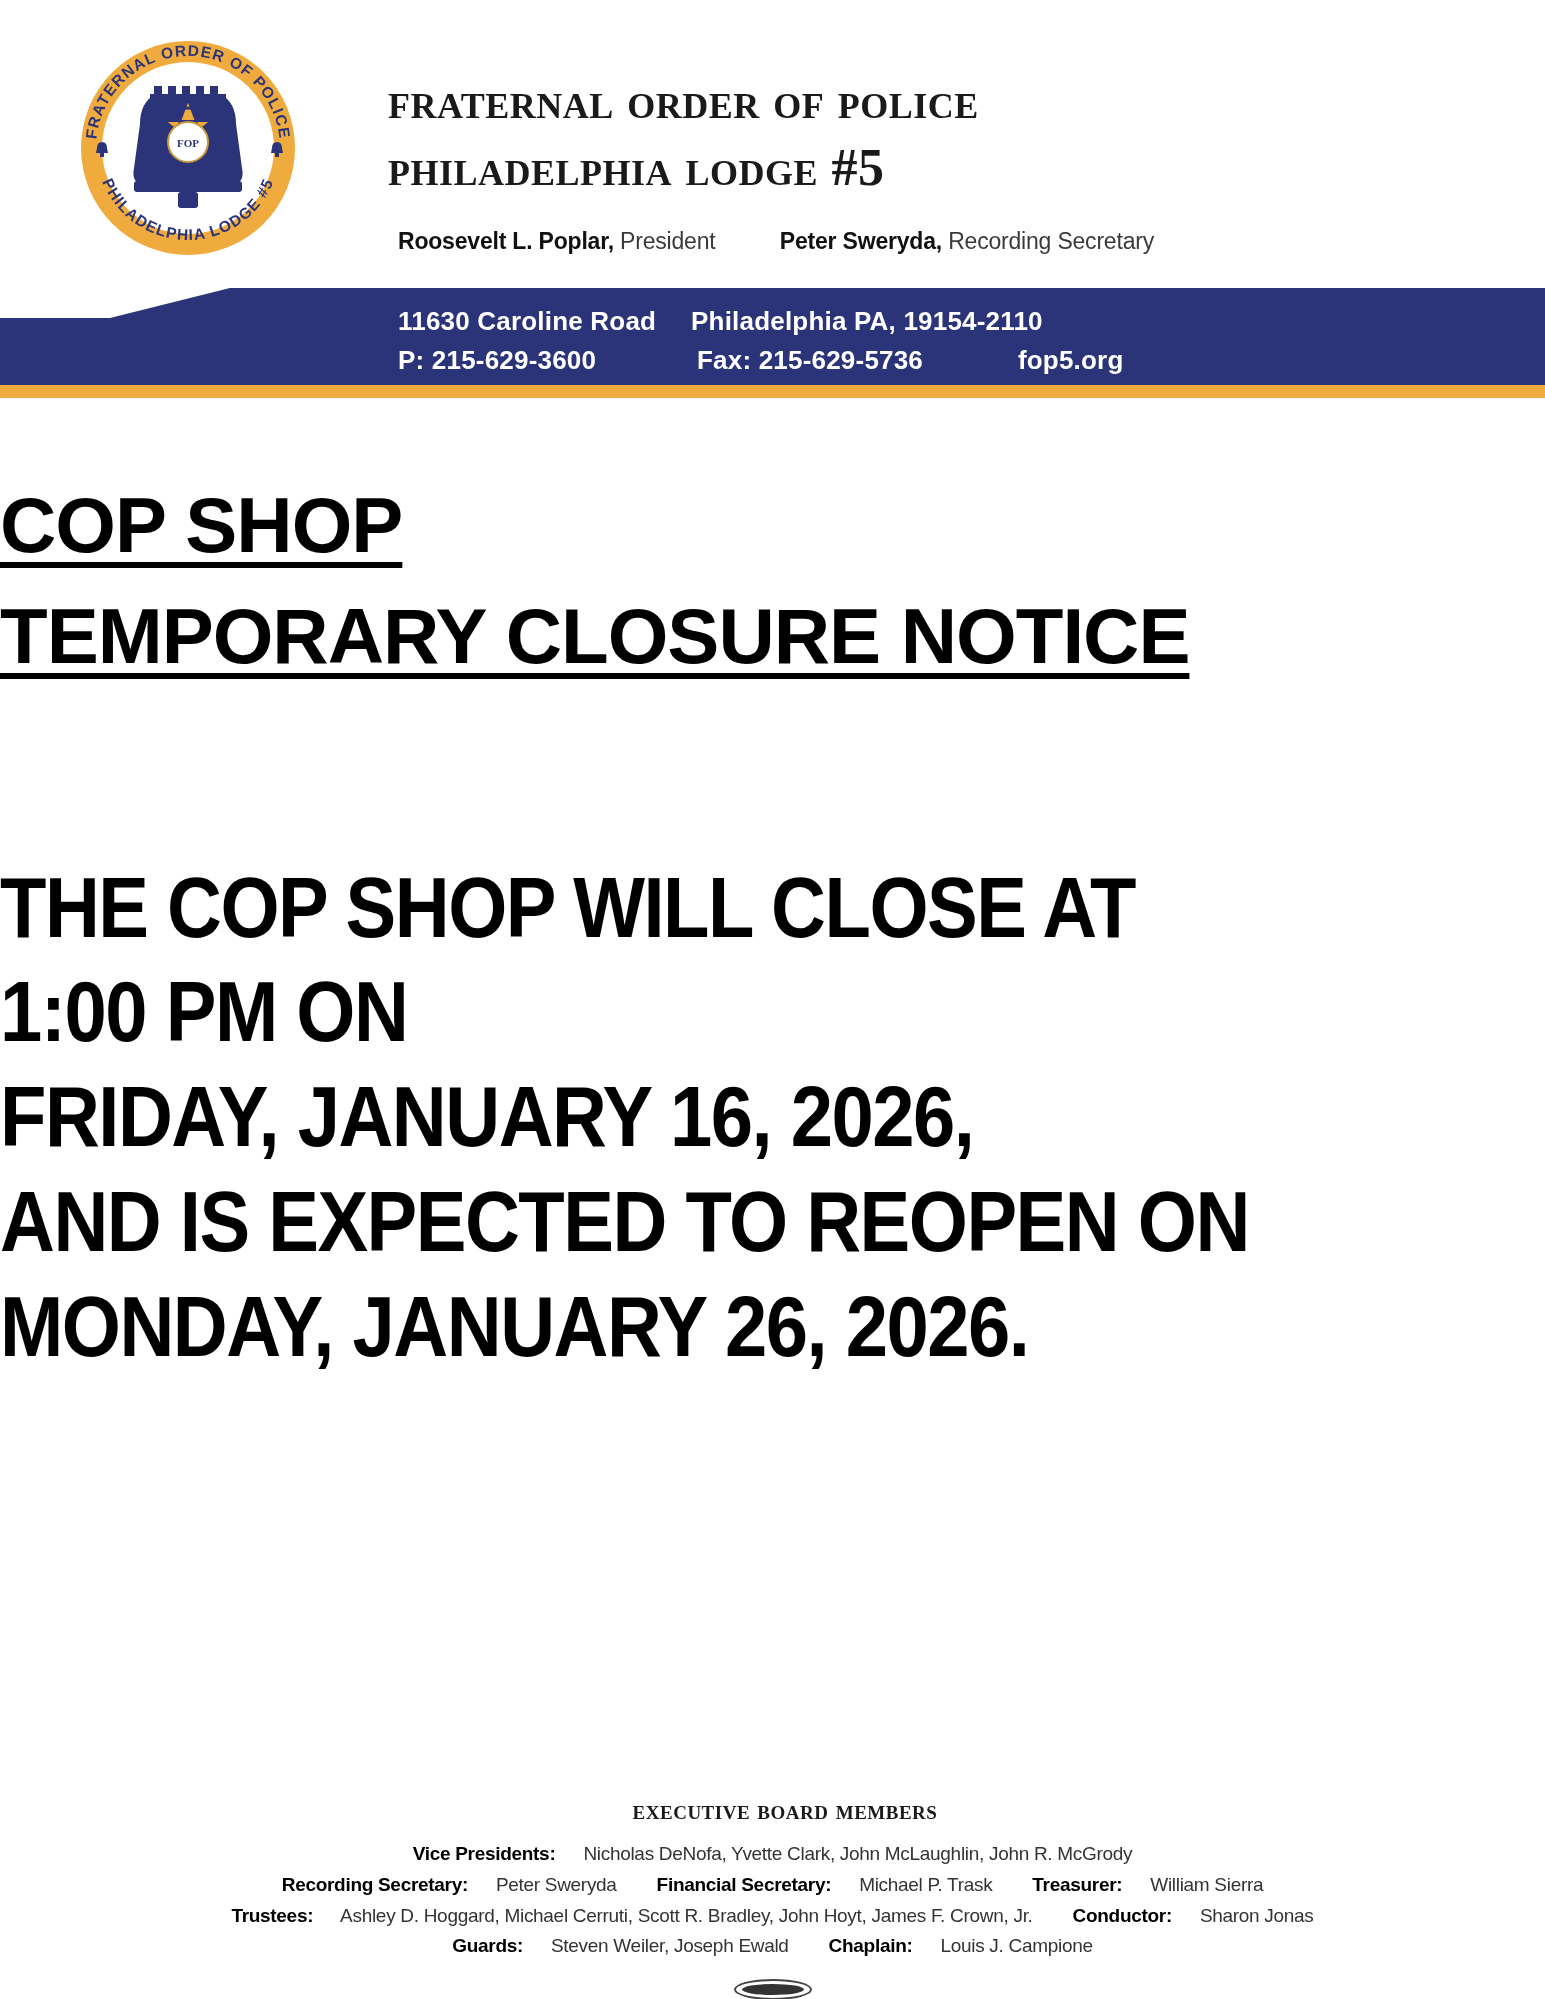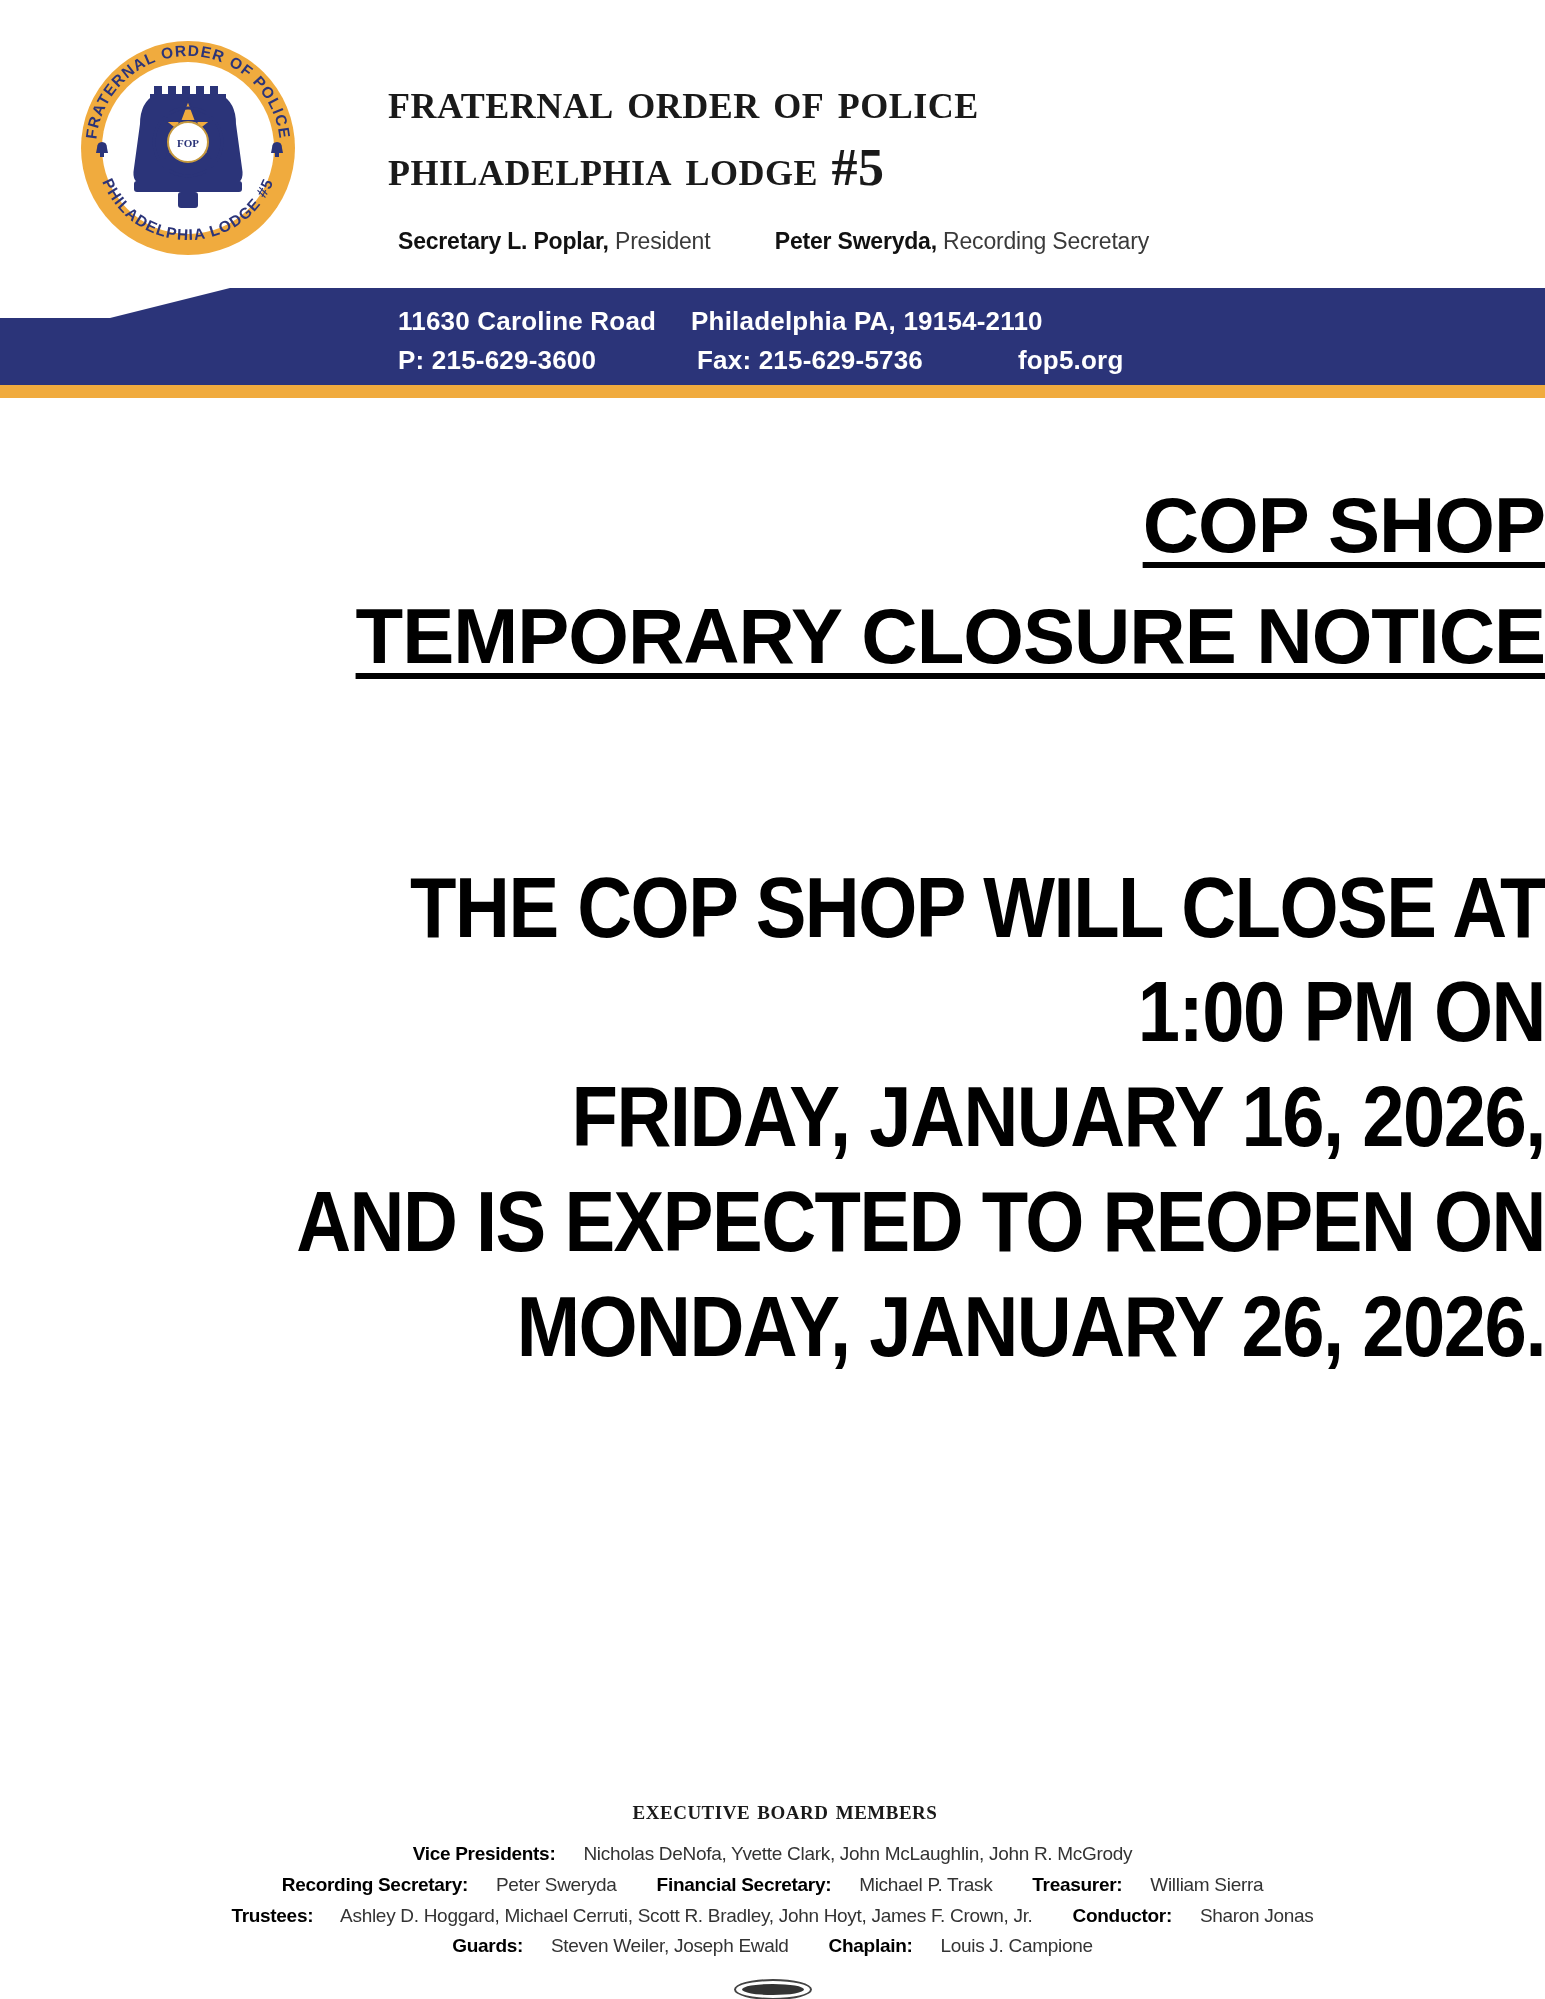--- a/index.html
+++ b/index.html
@@ -118,21 +118,21 @@
     background: #f0ab3e;
     z-index: 6;
   }
 
   
   .notice {
     position: absolute;
     left: 0;
     top: 392px;
     width: 1545px;
-    text-align: right;
+    text-align: left;
   }
   .title-block {
     margin-top: 78px;
   }
   .title-line {
     font-family: "Liberation Sans", sans-serif;
     font-weight: 700;
     font-size: 78px;
     line-height: 1.42;
     letter-spacing: -1px;
@@ -257,21 +257,21 @@
       </g>
     </svg>
   </div>
 
   <div class="org-title">
     <div class="org-line">Fraternal Order of Police</div>
     <div class="org-line">Philadelphia Lodge #5</div>
   </div>
 
   <div class="officers">
-    <span class="nm">Secretary L. Poplar,</span>
+    <span class="nm">Roosevelt L. Poplar,</span>
     <span class="ttl">President</span>
     <span class="gap"></span>
     <span class="nm">Peter Sweryda,</span>
     <span class="ttl">Recording Secretary</span>
   </div>
 
   <div class="contact-bar"></div>
   <div class="contact-notch"></div>
 
   <div class="contact-inner">

